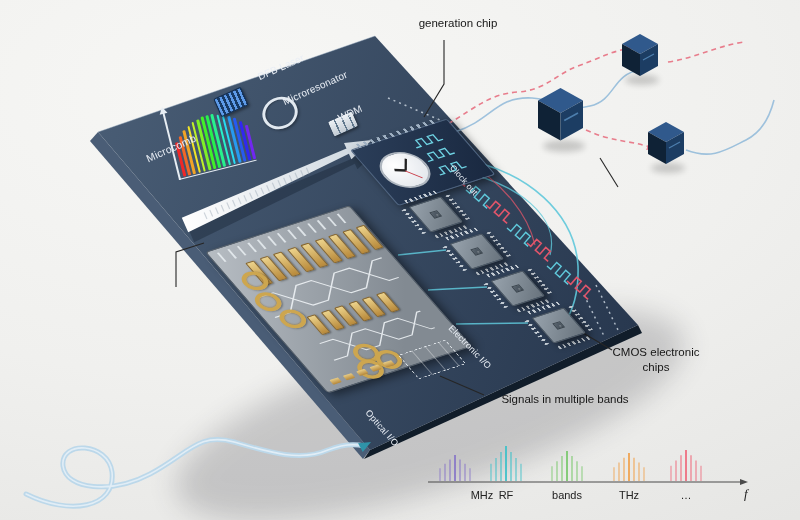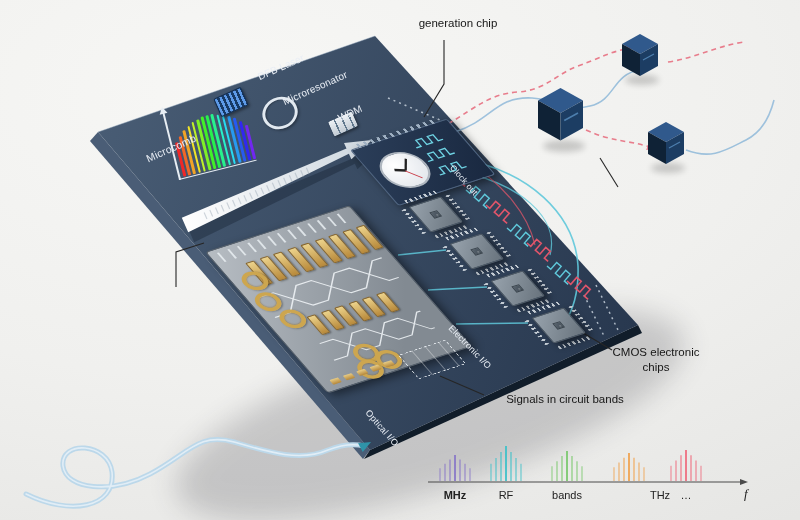--- a/index.html
+++ b/index.html
@@ -390,23 +390,23 @@
 <div class="callout" style="left:458px;top:23px">
   <div>generation chip</div>
 </div>
 <div class="callout" style="left:622px;top:201px">
 </div>
 <div class="callout" style="left:656px;top:360px">
   <div>CMOS electronic</div>
   <div>chips</div>
 </div>
 <div class="callout" style="left:565px;top:399px">
-  <div>Signals in circuit bands</div>
+  <div>Signals in multiple bands</div>
 </div>
 
 <span class="flabel">f</span>
 
-<span class="bandlbl" style="left: 455px; font-weight: bold;">MHz</span>
+<span class="bandlbl" style="left: 482px;">MHz</span>
     <span class="bandlbl" style="left: 506px;">RF</span>
     <span class="bandlbl" style="left: 567px;">bands</span>
-    <span class="bandlbl" style="left: 660px;">THz</span>
+    <span class="bandlbl" style="left: 629px;">THz</span>
     <span class="bandlbl" style="left: 686px;">…</span>
   </div>
 
 </body></html>

